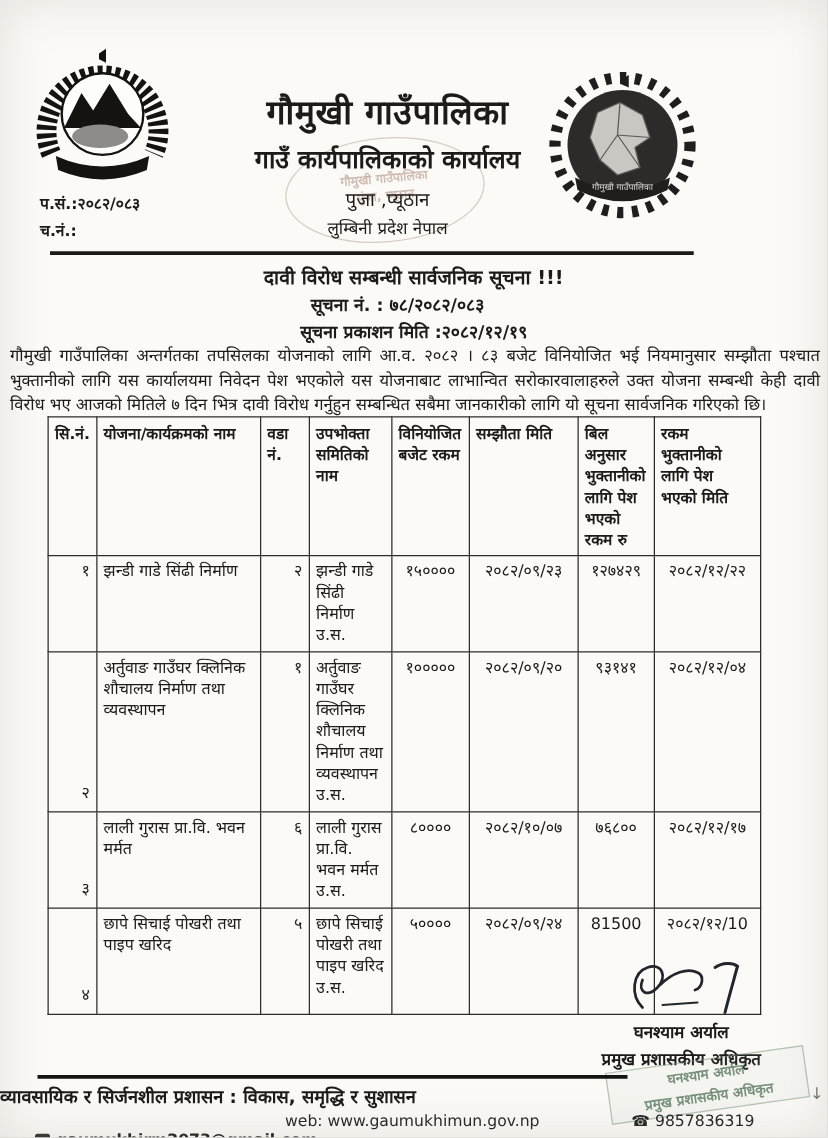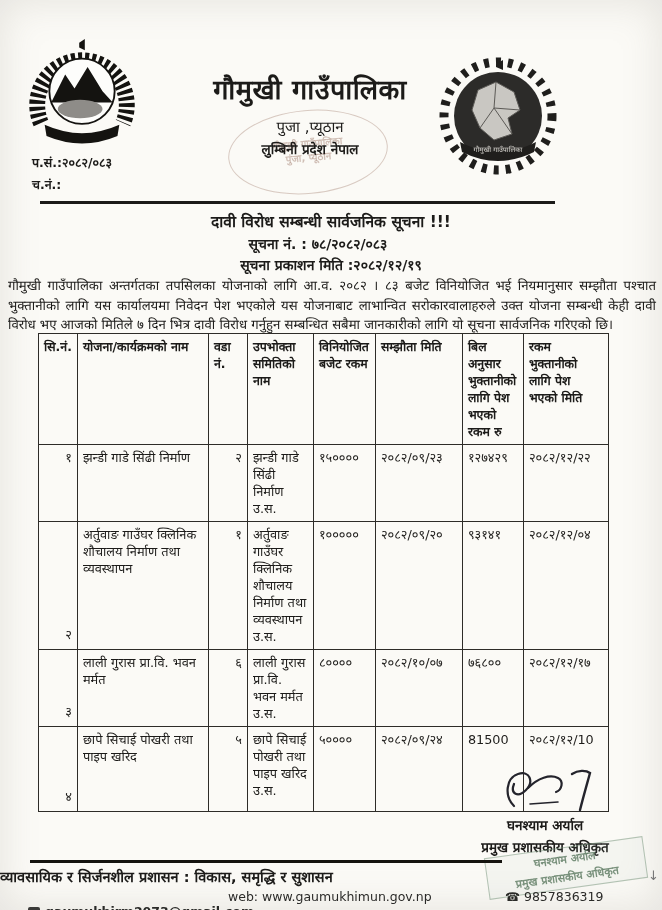--- a/index.html
+++ b/index.html
@@ -12,21 +12,21 @@
     box-shadow: inset 0 0 40px rgba(120,115,105,.18);
   }
   
   .emblem-left { position:absolute; left:26px; top:36px; width:112px; height:118px; }
   .emblem-right { position:absolute; left:434px; top:56px; width:128px; height:122px; }
   .refblock { position:absolute; left:32px; top:152px; font-size:12.5px; font-weight:bold; line-height:22px; }
   .head-center { position:absolute; left:140px; top:70px; width:340px; text-align:center; }
   .head-title { font-size:27px; font-weight:bold; letter-spacing:.5px; }
   .head-office { font-size:20px; font-weight:bold; margin-top:6px; }
   .head-place { font-size:15px; font-weight:normal; margin-top:9px; }
-  .head-prov  { font-size:13.5px; font-weight:bold; margin-top:4px; }
+  .head-prov  { font-size:13.5px; font-weight:normal; margin-top:4px; }
   .watermark {
     position:absolute; left:228px; top:110px; width:160px; height:84px;
     border:1px solid rgba(165,130,115,.4); border-radius:50%;
     transform:rotate(-5deg); color:rgba(160,125,110,.48);
     font-size:10px; font-weight:bold; text-align:center; padding-top:26px; line-height:14px;
     pointer-events:none;
   }
   .head-rule { position:absolute; left:40px; top:201px; width:515px; height:3px; background:#1b1a18; }
   
   .notice-title { position:absolute; left:0; top:210px; width:662px; text-align:center; font-size:15.5px; font-weight:bold; }
@@ -36,21 +36,21 @@
   
   table.main { position:absolute; left:38px; top:333px; border-collapse:collapse; table-layout:fixed; }
   table.main td, table.main th {
     border:1.6px solid #2e2c28; padding:4px 5px; font-size:12.8px;
     vertical-align:top; font-weight:500; line-height:17px; word-wrap:break-word;
   }
   table.main th { font-weight:600; text-align:left; font-size:12.4px; }
   td.c0 { text-align:right; padding-right:9px; }
   tr.serial-bottom td.c0 { vertical-align:bottom; padding-bottom:6px; }
   td.c2 { text-align:right; padding-right:7px; }
-  td.c4, td.c5, td.c6, td.c7 { }
+  td.c4, td.c5, td.c6, td.c7 { text-align:center; }
   
   .sign-squiggle { position:absolute; left:500px; top:766px; }
   .sign-name { position:absolute; left:455px; top:816px; width:180px; text-align:center; font-size:13.5px; font-weight:600; }
   .sign-post { position:absolute; left:445px; top:838px; width:200px; text-align:center; font-size:13.5px; font-weight:600; }
   .stamp {
     position:absolute; left:486px; top:847px; width:160px; height:42px;
     border:1.5px solid rgba(115,145,120,.5); transform:rotate(-8deg);
     color:rgba(90,120,95,.8); font-size:11px; font-weight:bold;
     text-align:center; line-height:18px; padding-top:3px;
     background:rgba(170,195,175,.08);
@@ -90,20 +90,21 @@
     <text x="64" y="96" text-anchor="middle" font-size="7" fill="#d8d6d0">गौमुखी गाउँपालिका</text>
   </svg>
 
   <div class="watermark">
     <div>गौमुखी गाउँपालिका</div>
     <div>पुंजा, प्यूठान</div>
   </div>
 
   <div class="head-center">
     <div class="head-title">गौमुखी गाउँपालिका</div>
+    <div class="head-office">गाउँ कार्यपालिकाको कार्यालय</div>
     <div class="head-place">पुजा ,प्यूठान</div>
     <div class="head-prov">लुम्बिनी प्रदेश नेपाल</div>
   </div>
 
   <div class="refblock">
     <div>प.सं.:२०८२/०८३</div>
     <div>च.नं.:</div>
   </div>
 
   <div class="head-rule"></div>

